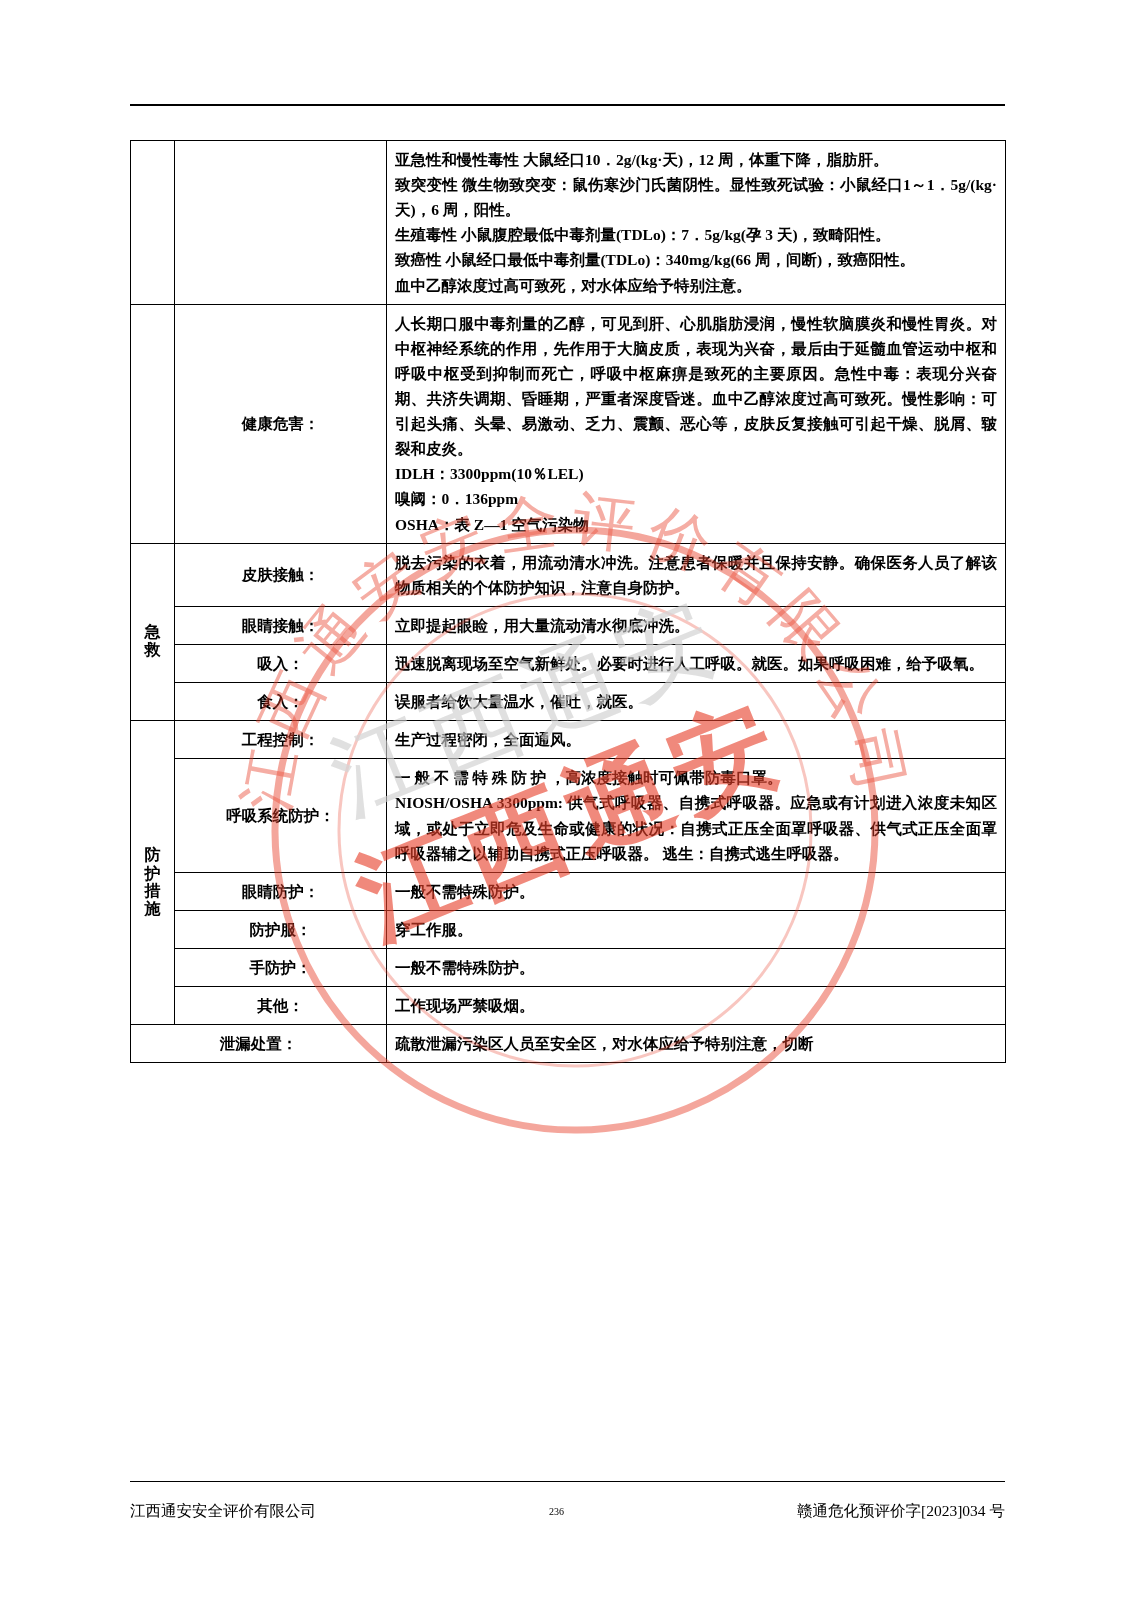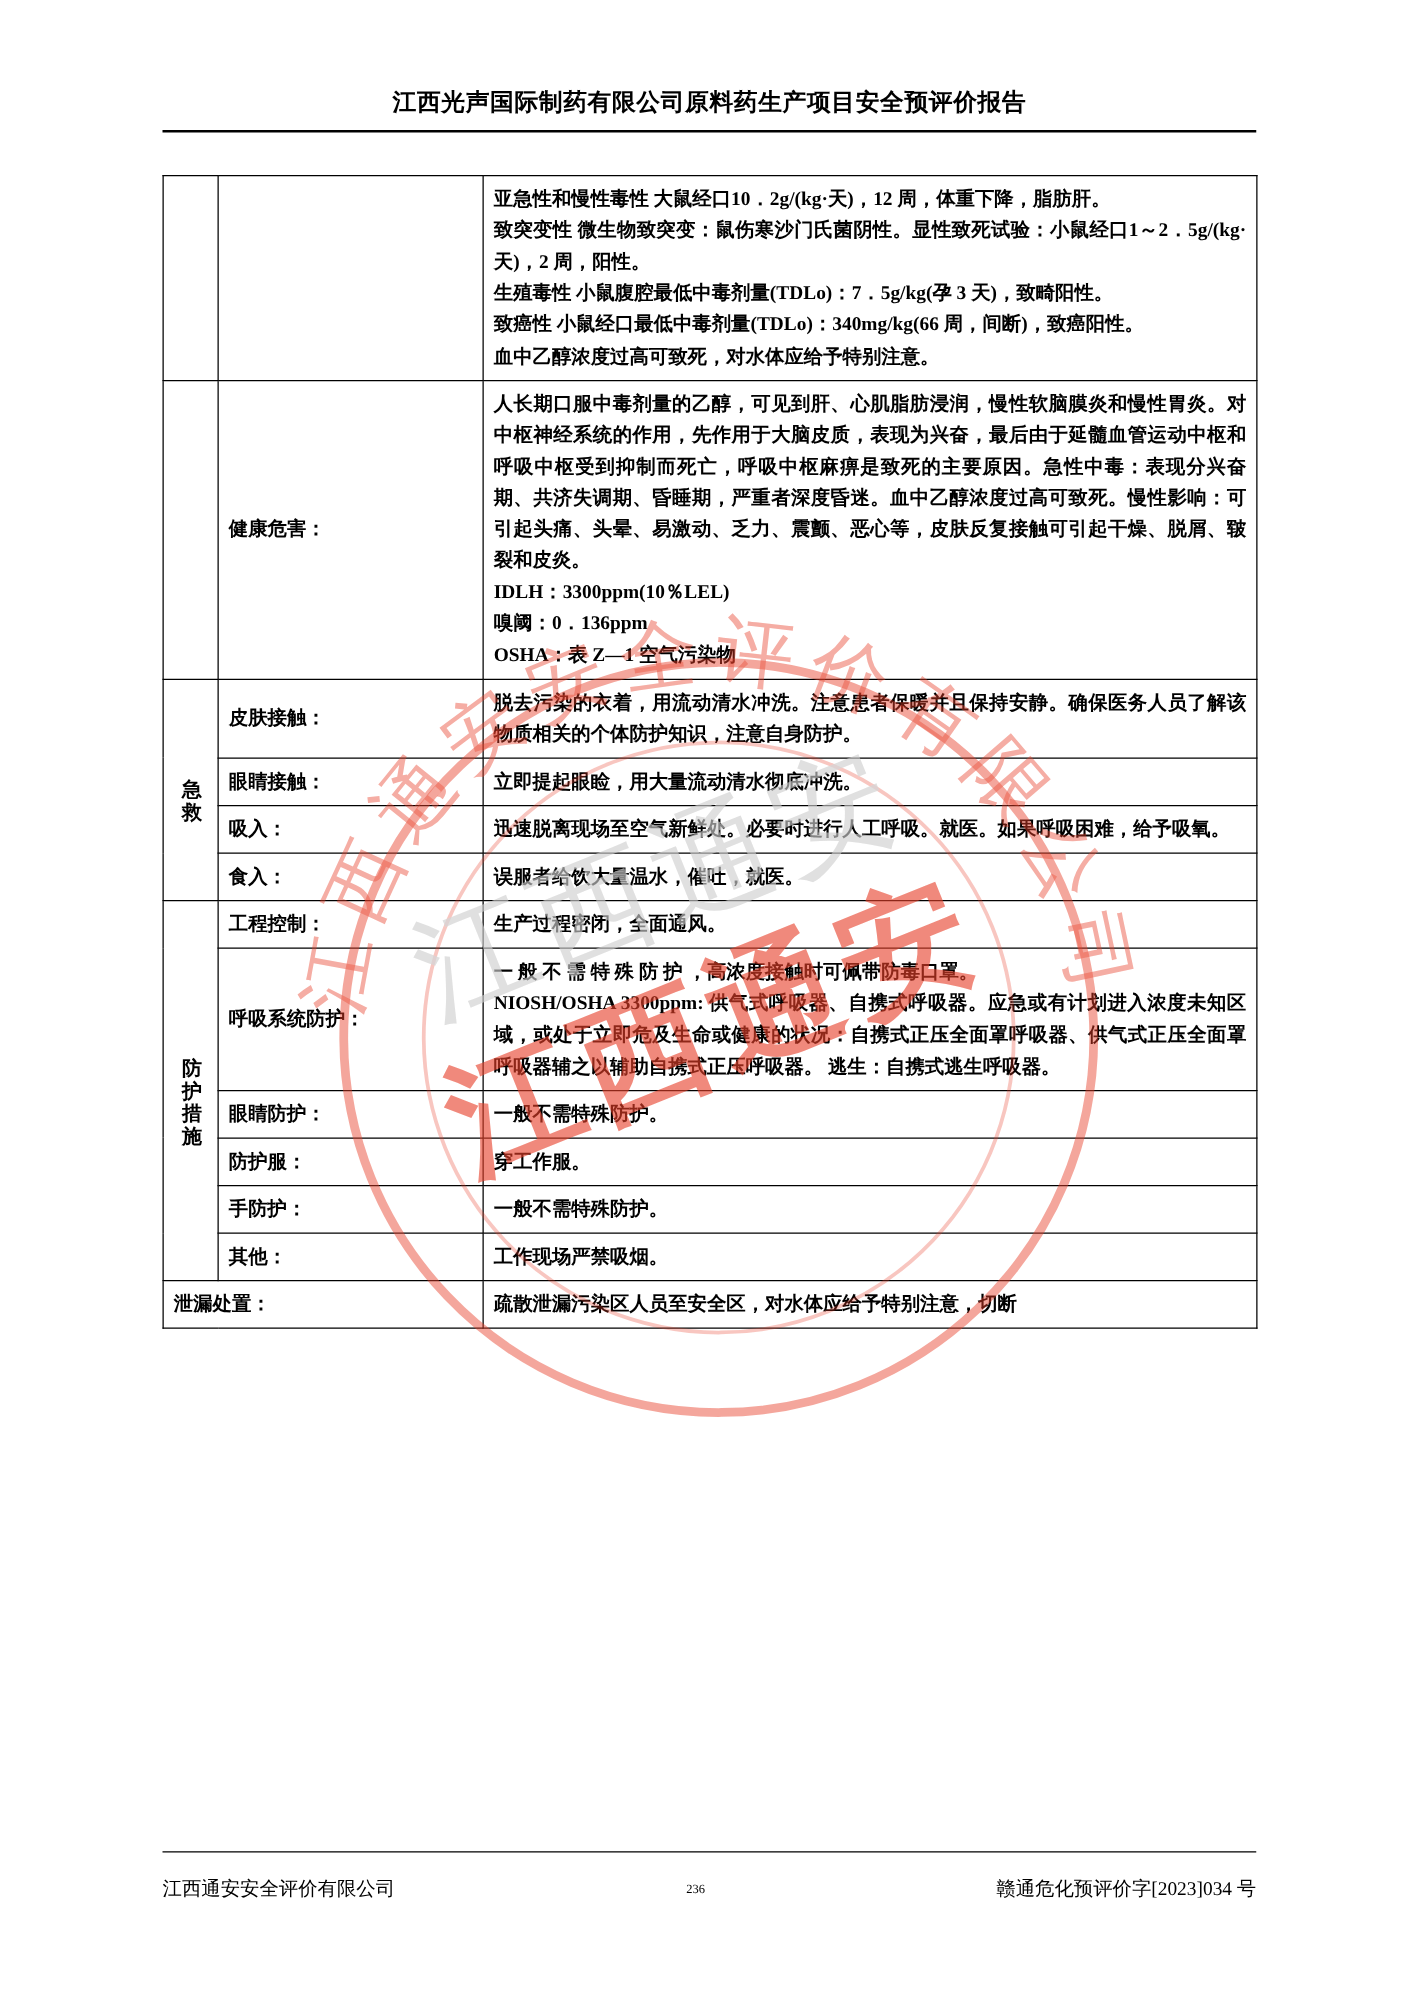--- a/index.html
+++ b/index.html
@@ -80,20 +80,21 @@
     font-weight: bold;
   }
   td.col-group {
     width: 44px;
     text-align: center;
     padding: 4px 2px;
   }
   td.col-label {
     width: 212px;
     padding-left: 22px;
+    text-align: center;
   }
   td.col-body {
     width: 600px;
     padding-left: 12px;
     padding-right: 10px;
   }
   .vlabel {
     writing-mode: vertical-rl;
     text-orientation: upright;
     letter-spacing: 18px;
@@ -128,23 +129,20 @@
   }
   .doc-footer .mid {
     font-size: 10px;
   }
 </style>
 </head>
 <body>
 
 <div class="page">
 
-  <div class="doc-header">
-    <div class="title">江西光声国际制药有限公司原料药生产项目安全预评价报告</div>
-  </div>
   <div class="header-rule"></div>
 
   <svg class="watermark" viewBox="0 0 800 800" aria-hidden="true">
     <defs>
       <path id="circPath" d="M400,400 m-288,0 a288,288 0 1,1 576,0 a288,288 0 1,1 -576,0"></path>
     </defs>
     <g transform="rotate(-22 400 400)">
       <circle cx="400" cy="400" r="300" fill="none" stroke="#e8402a" stroke-width="7" opacity="0.55"></circle>
       <circle cx="400" cy="400" r="236" fill="none" stroke="#e8402a" stroke-width="3" opacity="0.35"></circle>
       <text font-family="'Liberation Serif', serif" font-size="62" fill="#e8402a" opacity="0.5" letter-spacing="10">
@@ -162,21 +160,21 @@
         <col style="width:212px">
         <col style="width:619px">
       </colgroup>
       <tbody>
 
         <tr>
           <td class="col-group"></td>
           <td class="col-label"></td>
           <td class="col-body cell-lines">
             <p>亚急性和慢性毒性  大鼠经口10．2g/(kg·天)，12 周，体重下降，脂肪肝。</p>
-            <p>致突变性  微生物致突变：鼠伤寒沙门氏菌阴性。显性致死试验：小鼠经口1～2．5g/(kg·天)，2 周，阳性。</p>
+            <p>致突变性  微生物致突变：鼠伤寒沙门氏菌阴性。显性致死试验：小鼠经口1～1．5g/(kg·天)，6 周，阳性。</p>
             <p>生殖毒性  小鼠腹腔最低中毒剂量(TDLo)：7．5g/kg(孕 3 天)，致畸阳性。</p>
             <p>致癌性  小鼠经口最低中毒剂量(TDLo)：340mg/kg(66 周，间断)，致癌阳性。</p>
             <p>血中乙醇浓度过高可致死，对水体应给予特别注意。</p>
           </td>
         </tr>
 
         <tr>
           <td class="col-group"></td>
           <td class="col-label">健康危害：</td>
           <td class="col-body cell-lines">

